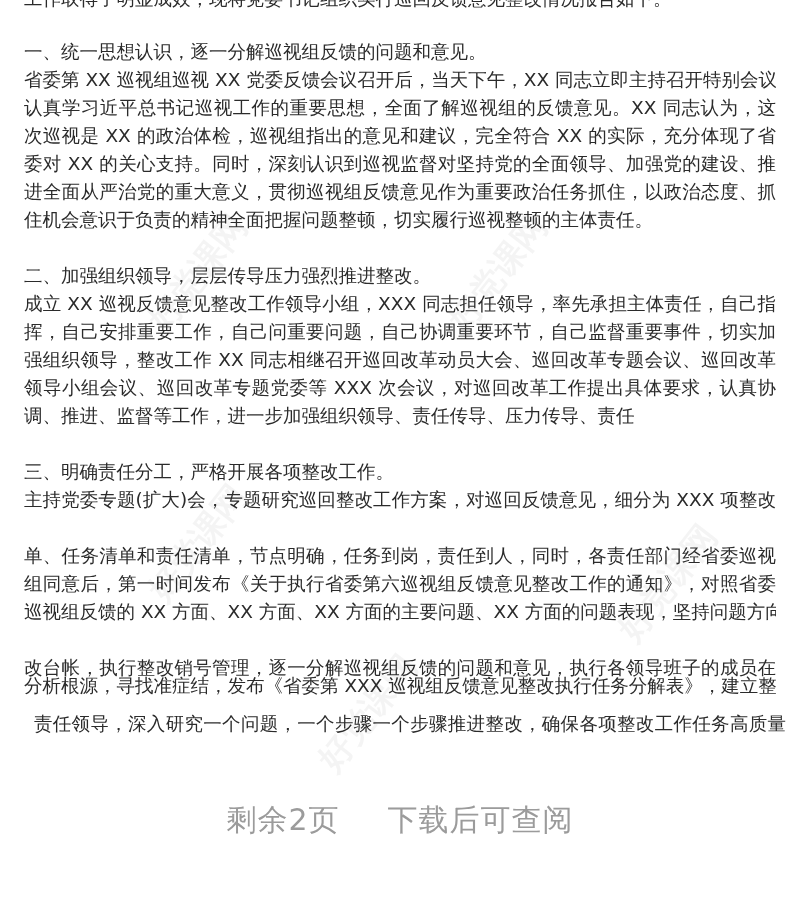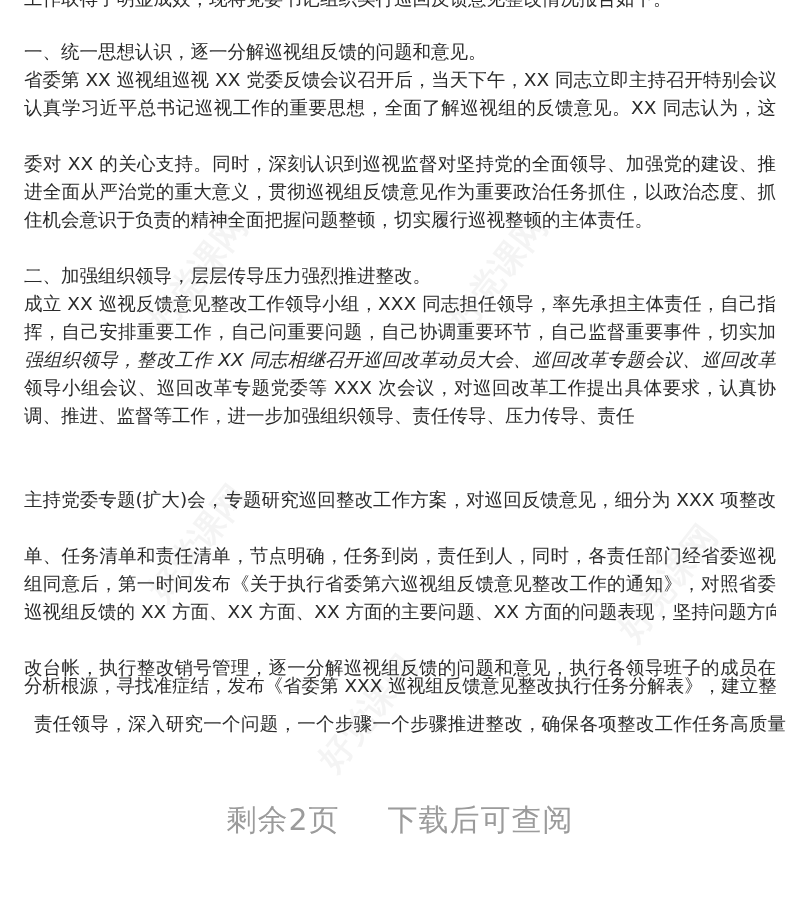--- a/index.html
+++ b/index.html
@@ -26,31 +26,33 @@
   <div class="watermark" style="left:430px;top:250px;">好党课网</div>
   <div class="watermark" style="left:130px;top:520px;">好党课网</div>
   <div class="watermark" style="left:600px;top:560px;">好党课网</div>
   <div class="watermark" style="left:300px;top:690px;">好党课网</div>
 
   <div class="line last" style="top:-15px;">工作取得了明显成效，现将党委书记组织实行巡回反馈意见整改情况报告如下。</div>
 
   <div class="line last" style="top:38px;">一、统一思想认识，逐一分解巡视组反馈的问题和意见。</div>
   <div class="line" style="top:66px;">省委第 XX 巡视组巡视 XX 党委反馈会议召开后，当天下午，XX 同志立即主持召开特别会议，</div>
   <div class="line" style="top:94px;">认真学习近平总书记巡视工作的重要思想，全面了解巡视组的反馈意见。XX 同志认为，这</div>
+  <div class="line" style="top:122px;">次巡视是 XX 的政治体检，巡视组指出的意见和建议，完全符合 XX 的实际，充分体现了省</div>
   <div class="line" style="top:150px;">委对 XX 的关心支持。同时，深刻认识到巡视监督对坚持党的全面领导、加强党的建设、推</div>
   <div class="line" style="top:178px;">进全面从严治党的重大意义，贯彻巡视组反馈意见作为重要政治任务抓住，以政治态度、抓</div>
   <div class="line last" style="top:206px;">住机会意识于负责的精神全面把握问题整顿，切实履行巡视整顿的主体责任。</div>
 
   <div class="line last" style="top:262px;">二、加强组织领导，层层传导压力强烈推进整改。</div>
   <div class="line" style="top:290px;">成立 XX 巡视反馈意见整改工作领导小组，XXX 同志担任领导，率先承担主体责任，自己指</div>
   <div class="line" style="top:318px;">挥，自己安排重要工作，自己问重要问题，自己协调重要环节，自己监督重要事件，切实加</div>
-  <div class="line" style="top:346px;font-style:italic;">强组织领导，整改工作 XX 同志相继召开巡回改革动员大会、巡回改革专题会议、巡回改革</div>
+  <div class="line" style="top:346px;">强组织领导，整改工作 XX 同志相继召开巡回改革动员大会、巡回改革专题会议、巡回改革</div>
   <div class="line" style="top:374px;">领导小组会议、巡回改革专题党委等 XXX 次会议，对巡回改革工作提出具体要求，认真协</div>
   <div class="line last" style="top:402px;">调、推进、监督等工作，进一步加强组织领导、责任传导、压力传导、责任</div>
 
+  <div class="line last" style="top:458px;">三、明确责任分工，严格开展各项整改工作。</div>
   <div class="line" style="top:486px;">主持党委专题(扩大)会，专题研究巡回整改工作方案，对巡回反馈意见，细分为 XXX 项整改</div>
   <div class="line" style="top:542px;">单、任务清单和责任清单，节点明确，任务到岗，责任到人，同时，各责任部门经省委巡视</div>
   <div class="line" style="top:570px;">组同意后，第一时间发布《关于执行省委第六巡视组反馈意见整改工作的通知》，对照省委</div>
   <div class="line" style="top:598px;">巡视组反馈的 XX 方面、XX 方面、XX 方面的主要问题、XX 方面的问题表现，坚持问题方向，</div>
   <div class="line" style="top:626px;margin-top:46px;">分析根源，寻找准症结，发布《省委第 XXX 巡视组反馈意见整改执行任务分解表》，建立整</div>
   <div class="line" style="top:654px;">改台帐，执行整改销号管理，逐一分解巡视组反馈的问题和意见，执行各领导班子的成员在</div>
   <div class="line" style="top:710px;margin-left:10px;">责任领导，深入研究一个问题，一个步骤一个步骤推进整改，确保各项整改工作任务高质量</div>
 
   <div class="more">
     <span>剩余2页</span><span class="gap"></span><span>下载后可查阅</span>

